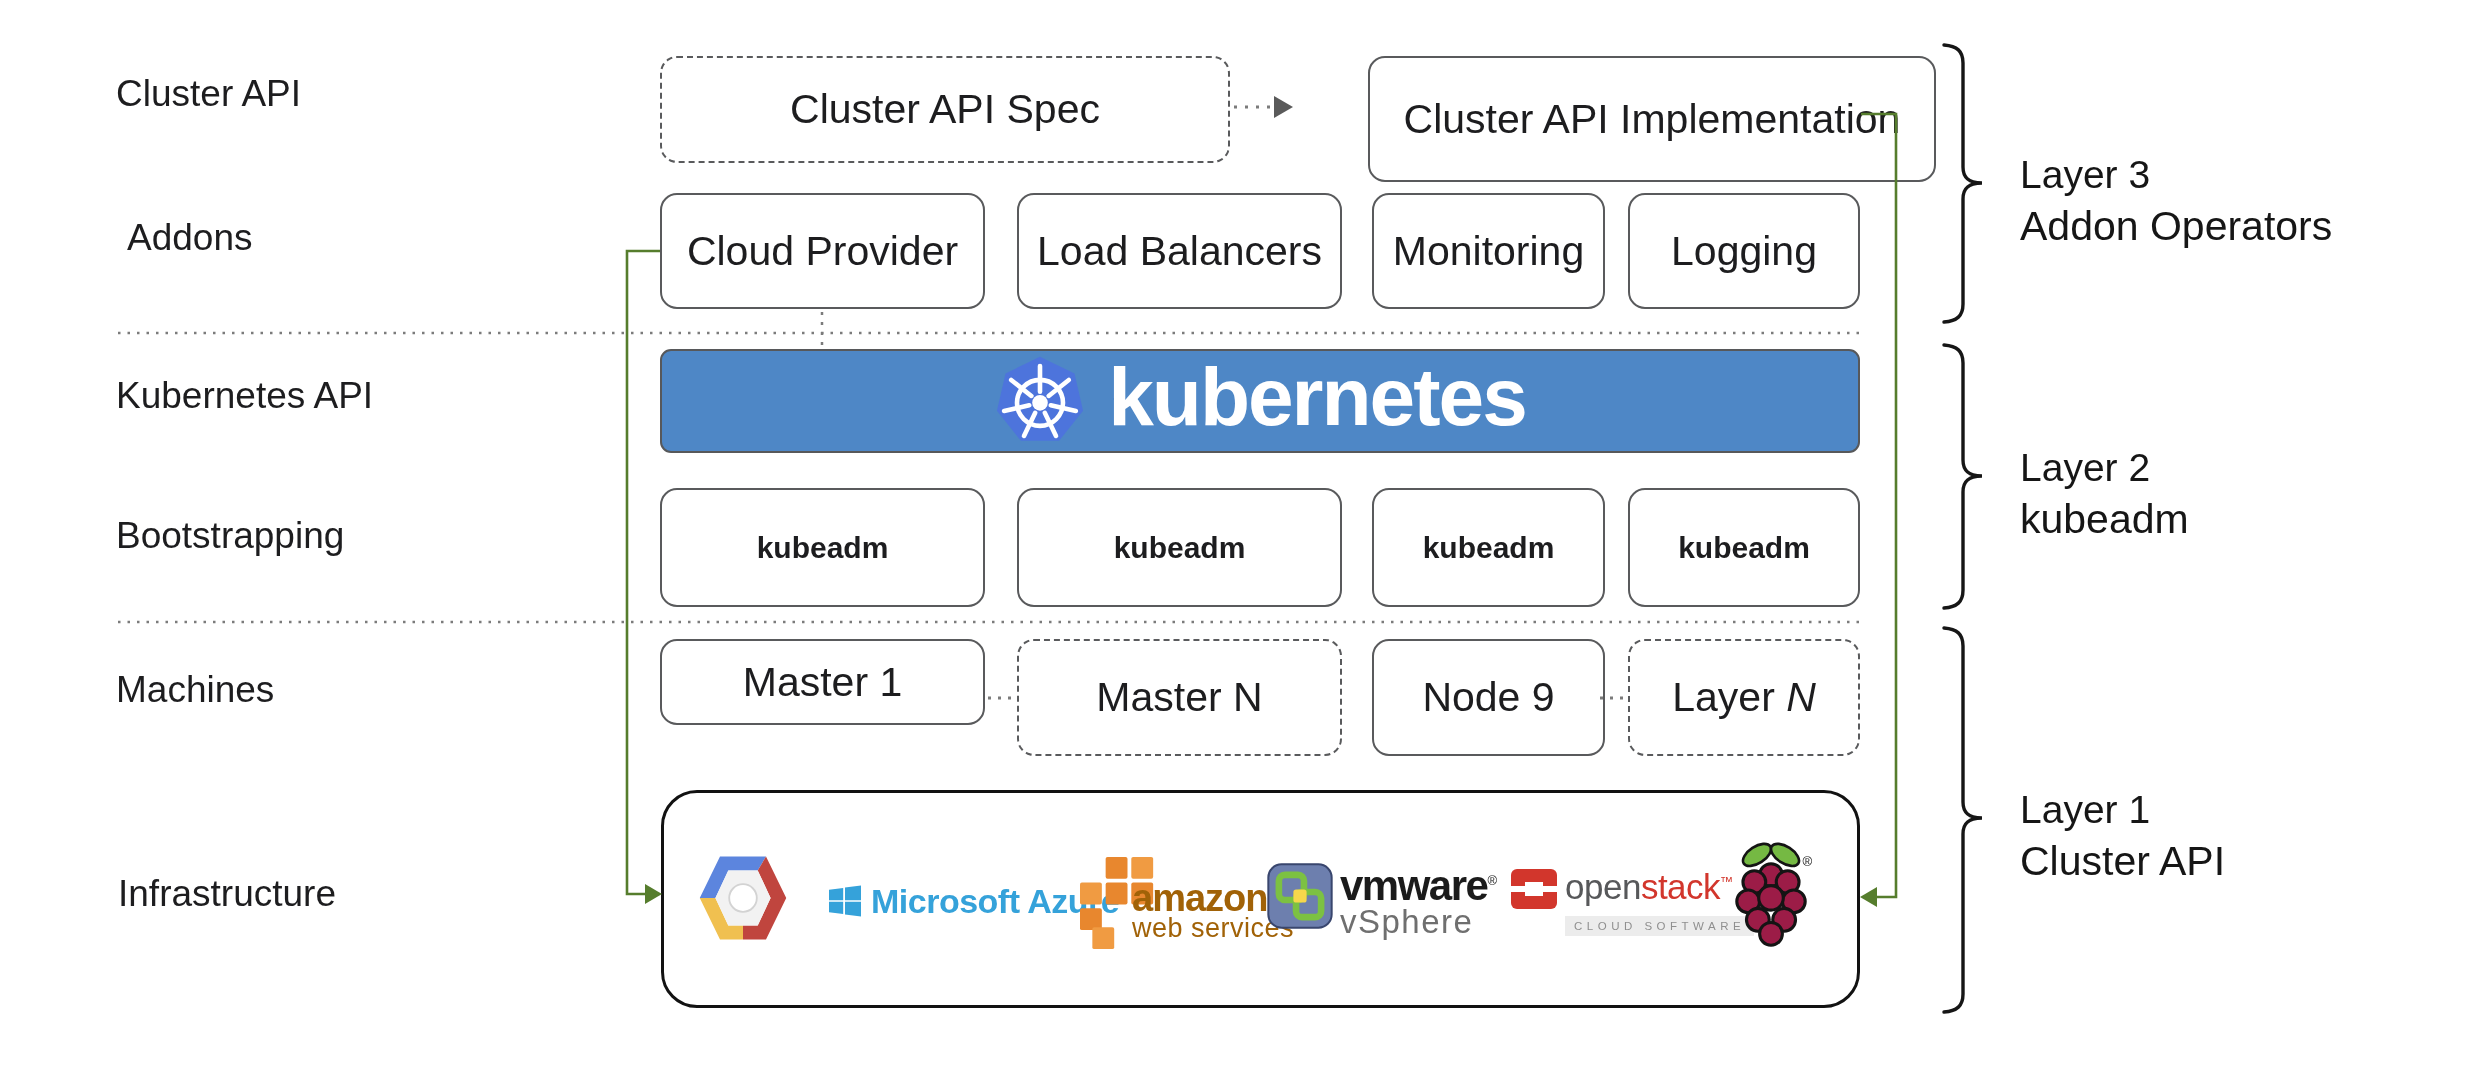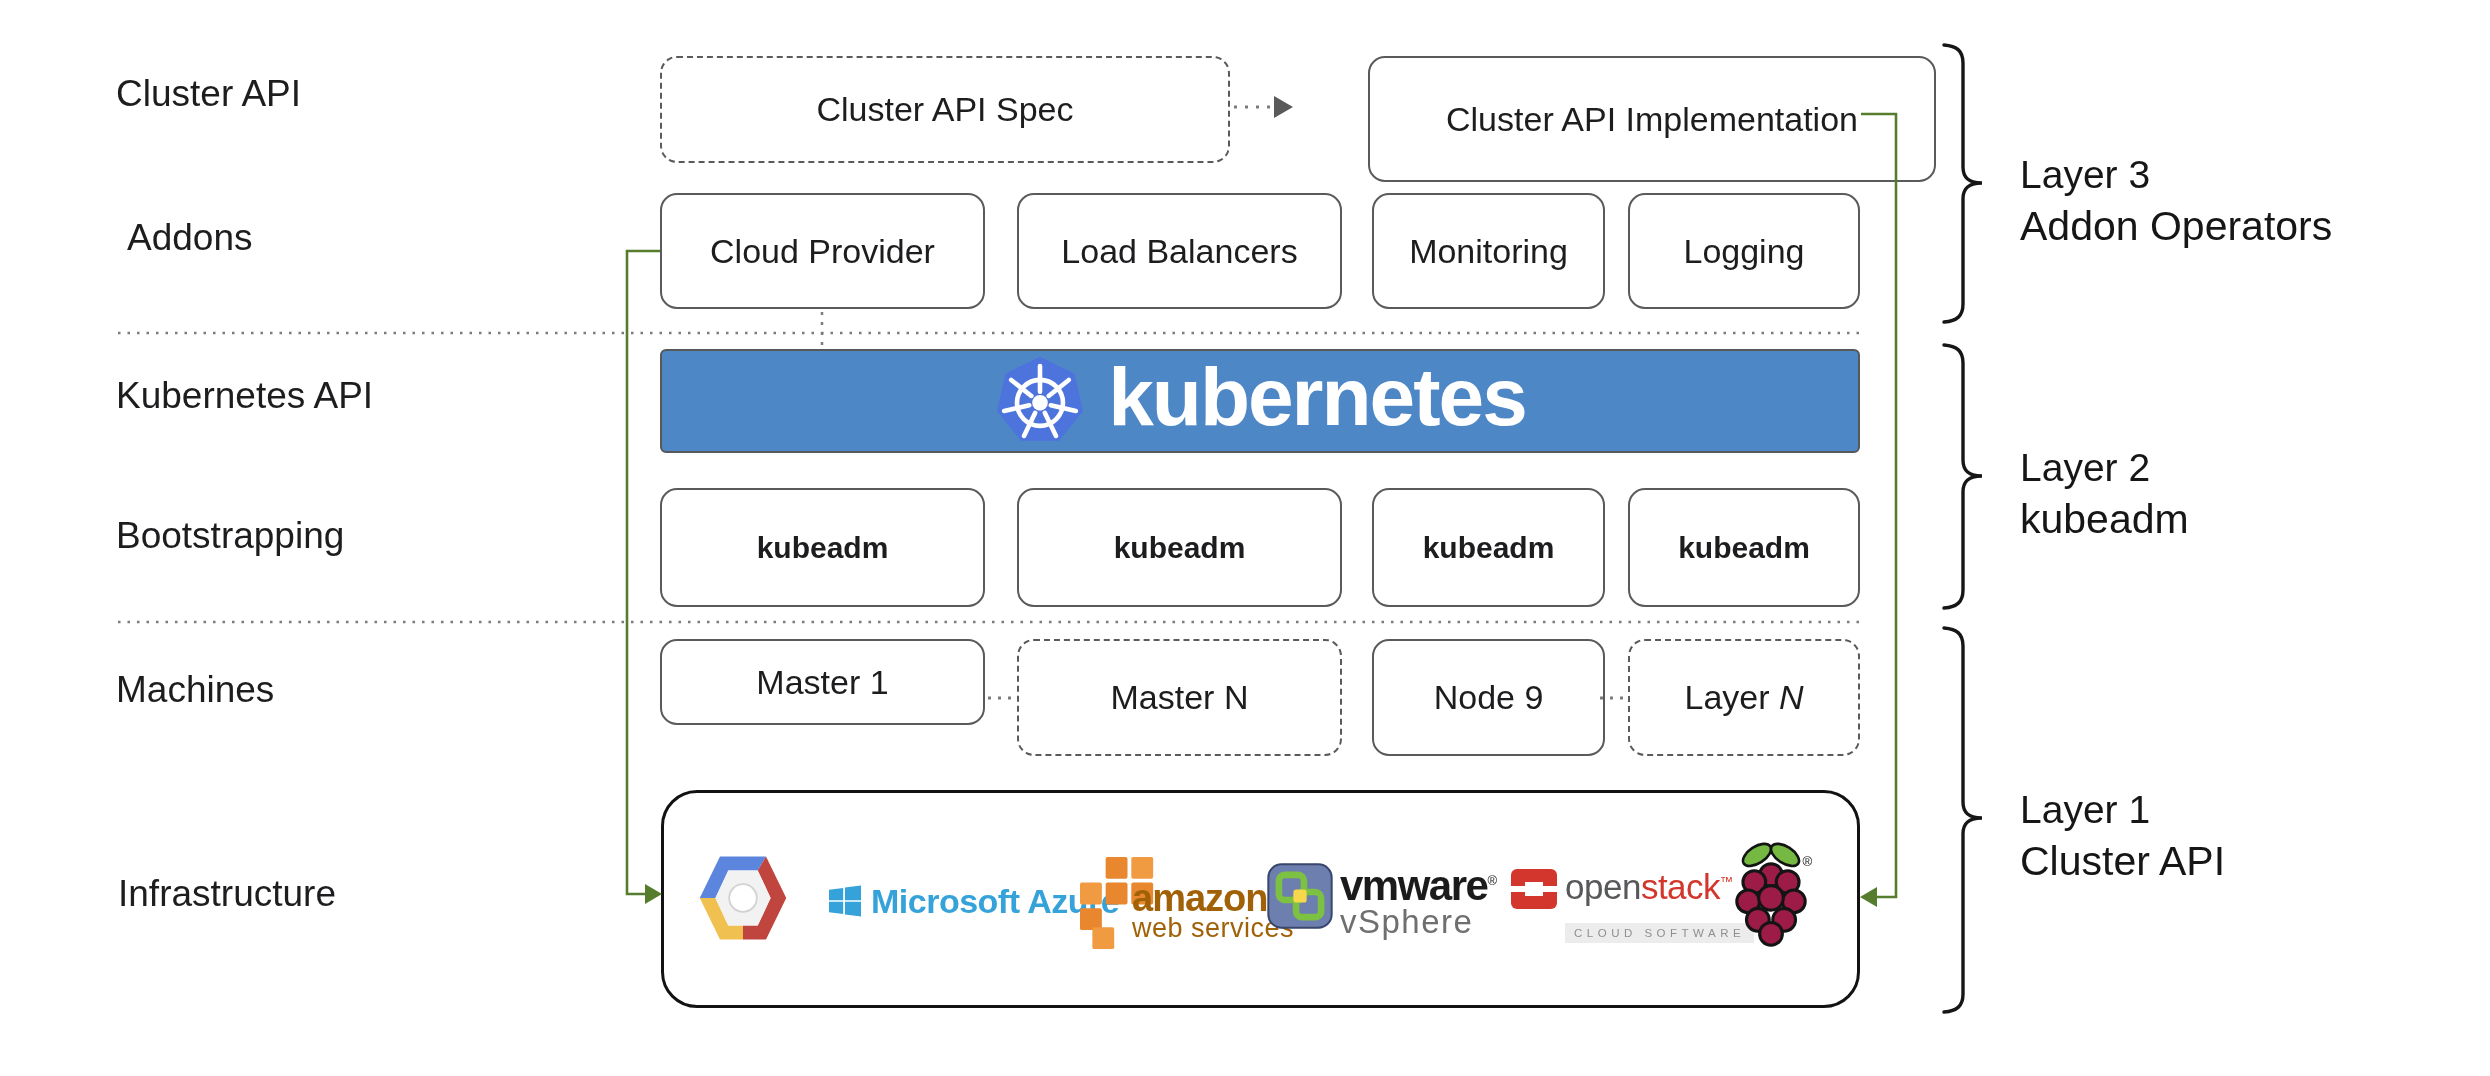--- a/index.html
+++ b/index.html
@@ -3,28 +3,28 @@
 <meta charset="utf-8">
 <style>
   *{box-sizing:border-box;margin:0;padding:0}
   html,body{background:#fff}
   body{width:2490px;height:1076px;font-family:"Liberation Sans",sans-serif;}
   .stage{position:relative;width:2490px;height:1076px;background:#fff;overflow:hidden}
 
   .row-label{position:absolute;height:48px;line-height:48px;font-size:37px;color:#1d1d1f;white-space:nowrap}
 
   .box{position:absolute;background:#fff;border:2.5px solid var(--border-gray);border-radius:17px;
-       display:flex;align-items:center;justify-content:center;font-size:34px;color:#1d1d1f;
+       display:flex;align-items:center;justify-content:center;font-size:41px;color:#1d1d1f;
        white-space:nowrap;z-index:2}
   .box.dashed{border-style:dashed}
   .box.bold{font-weight:bold;font-size:30px}
   .box .nodeN i{font-style:italic}
 
   .banner{position:absolute;display:flex;align-items:center;justify-content:center;gap:22px;
-          background:var(--banner-blue);border:2px solid #57585a;border-radius:6px;z-index:2}
+          background:var(--banner-blue);border:2px solid #57585a;border-radius:11px;z-index:2}
   .banner .wordmark{color:#fff;font-weight:bold;font-size:82px;letter-spacing:-2px;line-height:82px;
                     position:relative;top:-4px}
 
   .infra{position:absolute;background:#fff;border:3px solid #121212;border-radius:36px;z-index:2}
   .logo{position:absolute}
   .logo-flex{position:absolute;display:flex;align-items:center;gap:10px}
 
   .azure-label{font-size:34px;font-weight:600;color:var(--azure-blue);letter-spacing:-0.5px}
 
   .aws-text{position:absolute;color:#a16207}
@@ -34,21 +34,21 @@
   .vm-text{position:absolute}
   .vm-line1{font-size:42px;font-weight:bold;color:#1b1b1b;line-height:37px;letter-spacing:-1.5px}
   .vm-line1 sup{font-size:13px;font-weight:normal}
   .vm-line2{font-size:33px;color:#6f6f6f;line-height:35px;letter-spacing:1.5px}
 
   .os-text{position:absolute}
   .os-line1{font-size:35px;line-height:33px;font-weight:500;letter-spacing:-0.5px}
   .os-gray{color:var(--openstack-gray)}
   .os-red{color:var(--openstack-red)}
   .os-line1 sup{font-size:13px;color:var(--openstack-red)}
-  .os-sub{margin-top:20px;background:#ececec;color:#8f8f8f;font-size:11.5px;letter-spacing:4.5px;
+  .os-sub{margin-top:13px;background:#ececec;color:#8f8f8f;font-size:11.5px;letter-spacing:4.5px;
           padding:4px 9px;display:inline-block}
 
   .layer-label{position:absolute;color:#161616;white-space:nowrap;z-index:2}
   .layer-label .l1{font-size:39px;line-height:50px}
   .layer-label .l2{font-size:41px;line-height:52px;font-weight:normal}
 
   svg.overlay{position:absolute;left:0;top:0;z-index:3;pointer-events:none}
 
   
   .f-gcp-blue{fill:var(--gcp-blue)} .f-gcp-red{fill:var(--gcp-red)} .f-gcp-yellow{fill:var(--gcp-yellow)}

